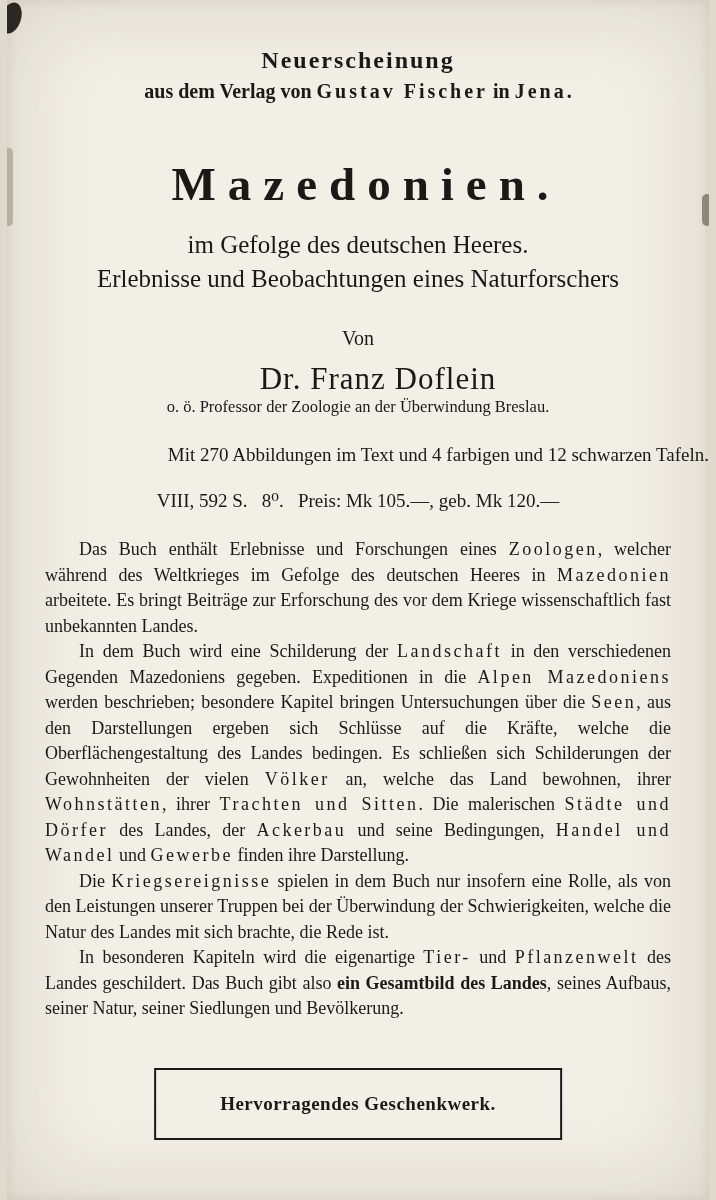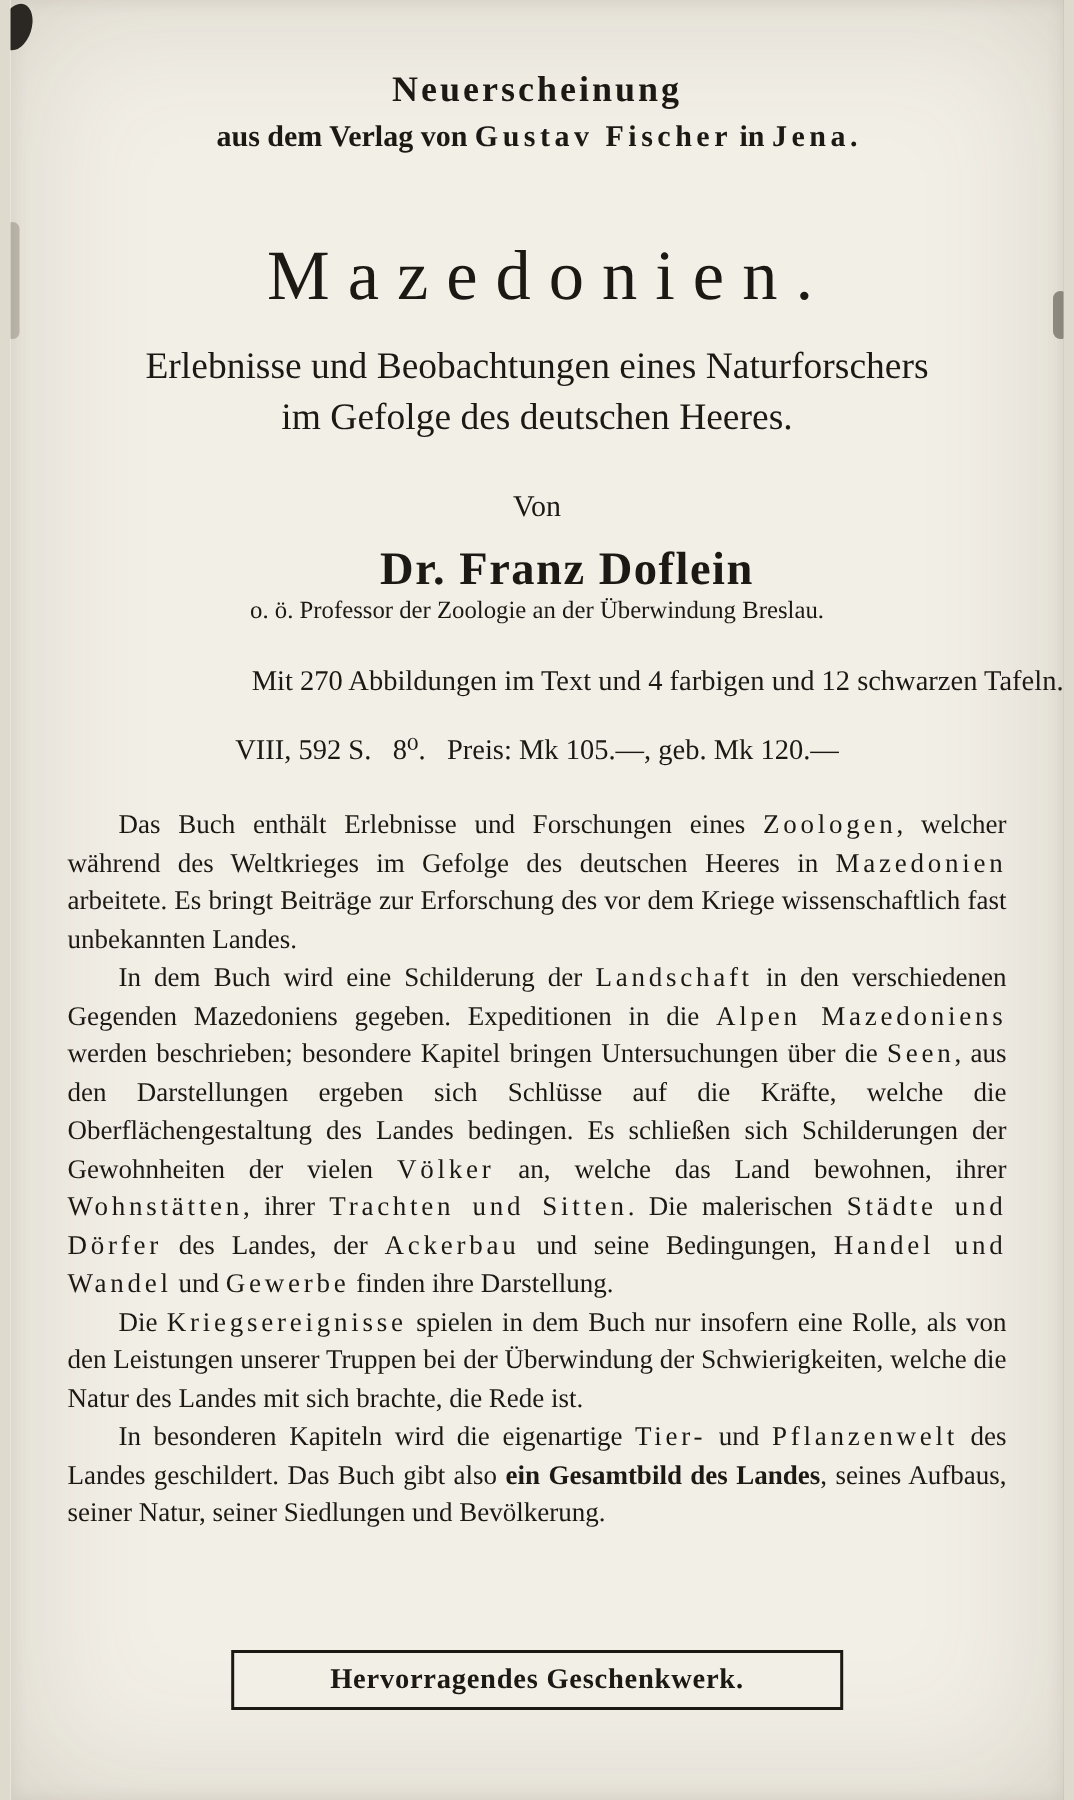--- a/index.html
+++ b/index.html
@@ -40,42 +40,42 @@
     font-weight: bold;
     margin-top: 4px;
   }
   .publisher .sp { letter-spacing: 3px; }
 
   .title {
     margin: 52px 0 0 4px;
     text-align: center;
     font-size: 47px;
     line-height: 56px;
-    font-weight: 400;
+    font-weight: 700;
     letter-spacing: 12px;
     text-indent: 12px;
   }
   .subtitle {
     margin-top: 16px;
     text-align: center;
     font-size: 25px;
     line-height: 34px;
   }
   .von {
     margin-top: 30px;
     text-align: center;
     font-size: 20px;
     line-height: 24px;
   }
   .author {
     margin-top: 12px;
     text-align: center;
     font-size: 31px;
     line-height: 34px;
-    font-weight: bold;
+    font-weight: normal;
     letter-spacing: 1px;
     padding-left: 40px;
   }
   .affil {
     text-align: center;
     font-size: 16.5px;
     line-height: 21px;
   }
   .mit {
     margin-top: 26px;
@@ -105,21 +105,21 @@
   }
   .bodytext .sp { letter-spacing: 2.5px; }
   .bodytext .b { font-weight: bold; }
 
   .footer-box {
     position: absolute;
     bottom: 60px;
     left: 50%;
     transform: translateX(-50%);
     border: 2.5px solid var(--ink, #1c1914);
-    padding: 6px 64px;
+    padding: 22px 64px;
     font-size: 19px;
     line-height: 24px;
     font-weight: bold;
     letter-spacing: 0.5px;
     white-space: nowrap;
     background: var(--paper, #f2efe7);
     margin-top: 13px;
   }
 </style>
 </head>
@@ -130,22 +130,22 @@
   <div class="art art1"></div>
   <div class="art art2"></div>
   <div class="art art3"></div>
 
   <div class="announce">Neuerscheinung</div>
   <div class="publisher"><span>aus dem Verlag von </span><span class="sp">Gustav Fischer</span><span> in </span><span class="sp">Jena</span><span>.</span></div>
 
   <h1 class="title">Mazedonien.</h1>
 
   <div class="subtitle">
+    <div>im Gefolge des deutschen Heeres.</div>
     <div>Erlebnisse und Beobachtungen eines Naturforschers</div>
-    <div>im Gefolge des deutschen Heeres.</div>
   </div>
 
   <div class="von">Von</div>
 
   <div class="author">Dr. Franz Doflein</div>
   <div class="affil">o. ö. Professor der Zoologie an der Überwindung Breslau.</div>
 
   <div class="mit">Mit 270 Abbildungen im Text und 4 farbigen und 12 schwarzen Tafeln.</div>
   <div class="price">VIII, 592 S.   8⁰.   Preis: Mk 105.—, geb. Mk 120.—</div>
 

